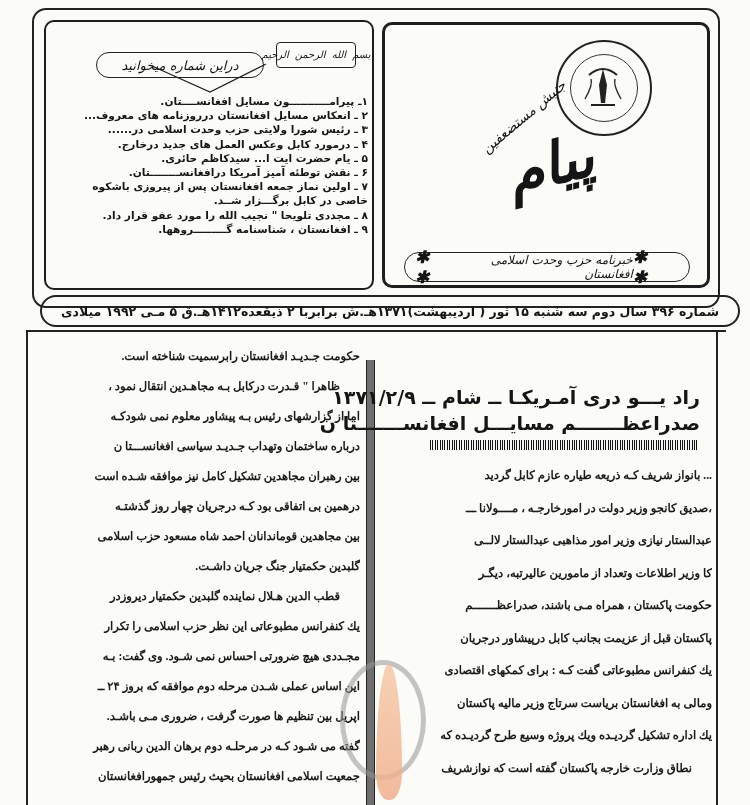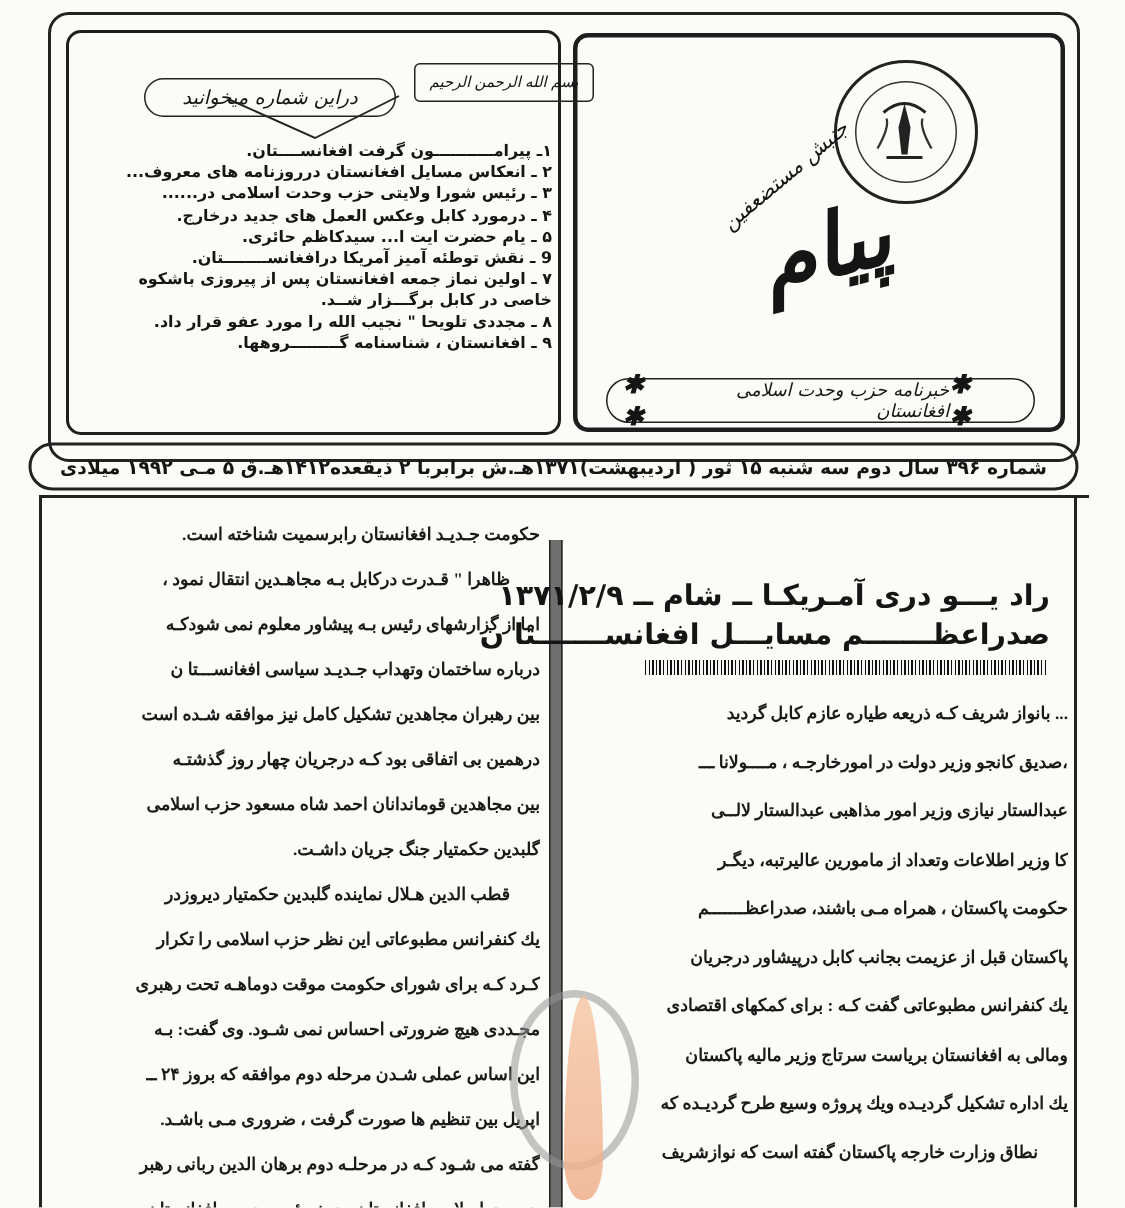--- a/index.html
+++ b/index.html
@@ -23,23 +23,23 @@
     border: 3px solid #1e1e1e; border-radius: 10px; box-sizing: border-box;
   }
   
   .toc-banner {
     left: 96px; top: 52px; width: 168px; height: 26px;
     border: 1.5px solid #222; border-radius: 14px; box-sizing: border-box;
     display: flex; align-items: center; justify-content: center;
     font-family: "DejaVu Serif", serif; font-style: italic; font-size: 13px;
   }
   .bismillah {
-    left: 276px; top: 42px; width: 120px; height: 26px;
+    left: 276px; top: 42px; width: 80px; height: 26px;
     border: 1.5px solid #222; border-radius: 4px; box-sizing: border-box;
-    font-family: Liberation Sans, sans-serif; font-style: italic; font-size: 10px;
+    font-family: Liberation Mono, monospace; font-style: italic; font-size: 10px;
     display: flex; align-items: center; justify-content: center; white-space: nowrap;
   }
   .toc-arrow { left: 150px; top: 60px; }
   .toc-list {
     left: 50px; top: 94px; width: 318px; direction: rtl; text-align: right;
     font-size: 10.6px; line-height: 14.2px; font-weight: bold;
   }
   .toc-list div { white-space: nowrap; overflow: hidden; }
   .toc-more { text-align: left !important; padding-left: 30px; letter-spacing: 2px; }
   
@@ -63,21 +63,21 @@
   }
   .tagline {
     left: 404px; top: 252px; width: 286px; height: 30px;
     border: 1.5px solid #222; border-radius: 15px; box-sizing: border-box;
     display: flex; align-items: center; justify-content: space-between; padding: 0 10px;
     font-family: "DejaVu Serif", serif; font-style: italic; font-size: 12px; direction: rtl;
   }
   .tagline .stars { font-size: 17px; font-weight: bold; letter-spacing: 6px; direction: ltr; }
   
   .issue-bar {
-    left: 19px; top: 295px; width: 700px; height: 32px;
+    left: 40px; top: 295px; width: 700px; height: 32px;
     border: 2px solid #222; border-radius: 16px; box-sizing: border-box;
     display: flex; align-items: center; justify-content: center;
     direction: rtl; font-weight: bold; font-size: 12.5px; white-space: nowrap;
   }
   
   .rule-top { left: 26px; top: 330px; width: 700px; height: 2px; background: #222; }
   .col-left-border { left: 26px; top: 330px; width: 2px; height: 475px; background: #222; }
   .col-divider { left: 366px; top: 360px; width: 7px; height: 445px; background: #6f6f6f;
     border-left: 1px solid #222; border-right: 1px solid #222; }
   .col-right-border { left: 716px; top: 330px; width: 2px; height: 475px; background: #222; }
@@ -115,26 +115,26 @@
 <div class="abs frame-left"></div>
 <div class="abs frame-right"></div>
 
 <div class="abs toc-banner">دراین شماره میخوانید</div>
 <svg class="abs toc-arrow" width="120" height="36">
   <polyline points="2,6 60,32 116,4" fill="none" stroke="#222" stroke-width="1.3"></polyline>
 </svg>
 <div class="abs bismillah">بسم الله الرحمن الرحیم</div>
 
 <div class="abs toc-list">
-  <div>۱ـ پیرامـــــــــــون گرفت افغانســــتان.</div>
+  <div>۱ـ پیرامـــــــــــون مسایل افغانســــتان.</div>
   <div>۲ ـ انعکاس مسایل افغانستان درروزنامه های معروف...</div>
   <div>۳ ـ رئیس شورا ولایتی حزب وحدت اسلامی در......</div>
   <div>۴ ـ درمورد کابل وعکس العمل های جدید درخارج.</div>
   <div>۵ ـ یام حضرت ایت ا... سیدکاظم حائری.</div>
-  <div>9 ـ نقش توطئه آمیز آمریکا درافغانســــــــتان.</div>
+  <div>۶ ـ نقش توطئه آمیز آمریکا درافغانســــــــتان.</div>
   <div>۷ ـ اولین نماز جمعه افغانستان پس از پیروزی باشکوه</div>
   <div>خاصی در کابل برگـــزار شــد.</div>
   <div>۸ ـ مجددی تلویحا " نجیب الله را مورد عفو قرار داد.</div>
   <div>۹ ـ افغانستان ، شناسنامه گـــــــــروهها.</div>
 </div>
 
 <div class="abs emblem"></div>
 <div class="abs emblem-inner">
   <svg width="64" height="64">
     <path d="M32 14 L28 30 L30 48 L34 48 L36 30 Z" fill="#222"></path>
@@ -182,21 +182,20 @@
   <div style="line-height:30px;">حکومت جـدیـد افغانستان رابرسمیت شناخته است.</div>
   <div class="indent" style="line-height:30px;">ظاهرا " قـدرت درکابل بـه مجاهـدین انتقال نمود ،</div>
   <div style="line-height:30px;">اما از گزارشهای رئیس بـه پیشاور معلوم نمی شودکـه</div>
   <div style="line-height:30px;">درباره ساختمان وتهداب جـدیـد سیاسی افغانســـتا ن</div>
   <div style="line-height:30px;">بین رهبران مجاهدین تشکیل کامل نیز موافقه شـده است</div>
   <div style="line-height:30px;">درهمین بی اتفاقی بود کـه درجریان چهار روز گذشتـه</div>
   <div style="line-height:30px;">بین مجاهدین قوماندانان احمد شاه مسعود حزب اسلامی</div>
   <div style="line-height:30px;">گلبدین حکمتیار جنگ جریان داشـت.</div>
   <div class="indent" style="line-height:30px;">قطب الدین هـلال نماینده گلبدین حکمتیار دیروزدر</div>
   <div style="line-height:30px;">یك کنفرانس مطبوعاتی این نظر حزب اسلامی را تکرار</div>
-  <div style="line-height:30px;">کـرد کـه برای شورای حکومت موقت دوماهـه تحت رهبری</div>
   <div style="line-height:30px;">مجـددی  هیچ ضرورتی احساس نمی شـود. وی گفت: بـه</div>
   <div style="line-height:30px;">این اساس عملی شـدن مرحله دوم موافقه که بروز ۲۴ ــ</div>
   <div style="line-height:30px;">اپریل بین تنظیم ها صورت گرفت ، ضروری مـی باشـد.</div>
   <div style="line-height:30px;">گفته می شـود کـه در مرحلـه دوم برهان الدین ربانی رهبر</div>
   <div style="line-height:30px;">جمعیت اسلامی افغانستان بحیث رئیس جمهورافغانستان</div>
 
 </div>
 
 <div class="abs wm-ring"></div>
 <div class="abs wm-drop"></div>

